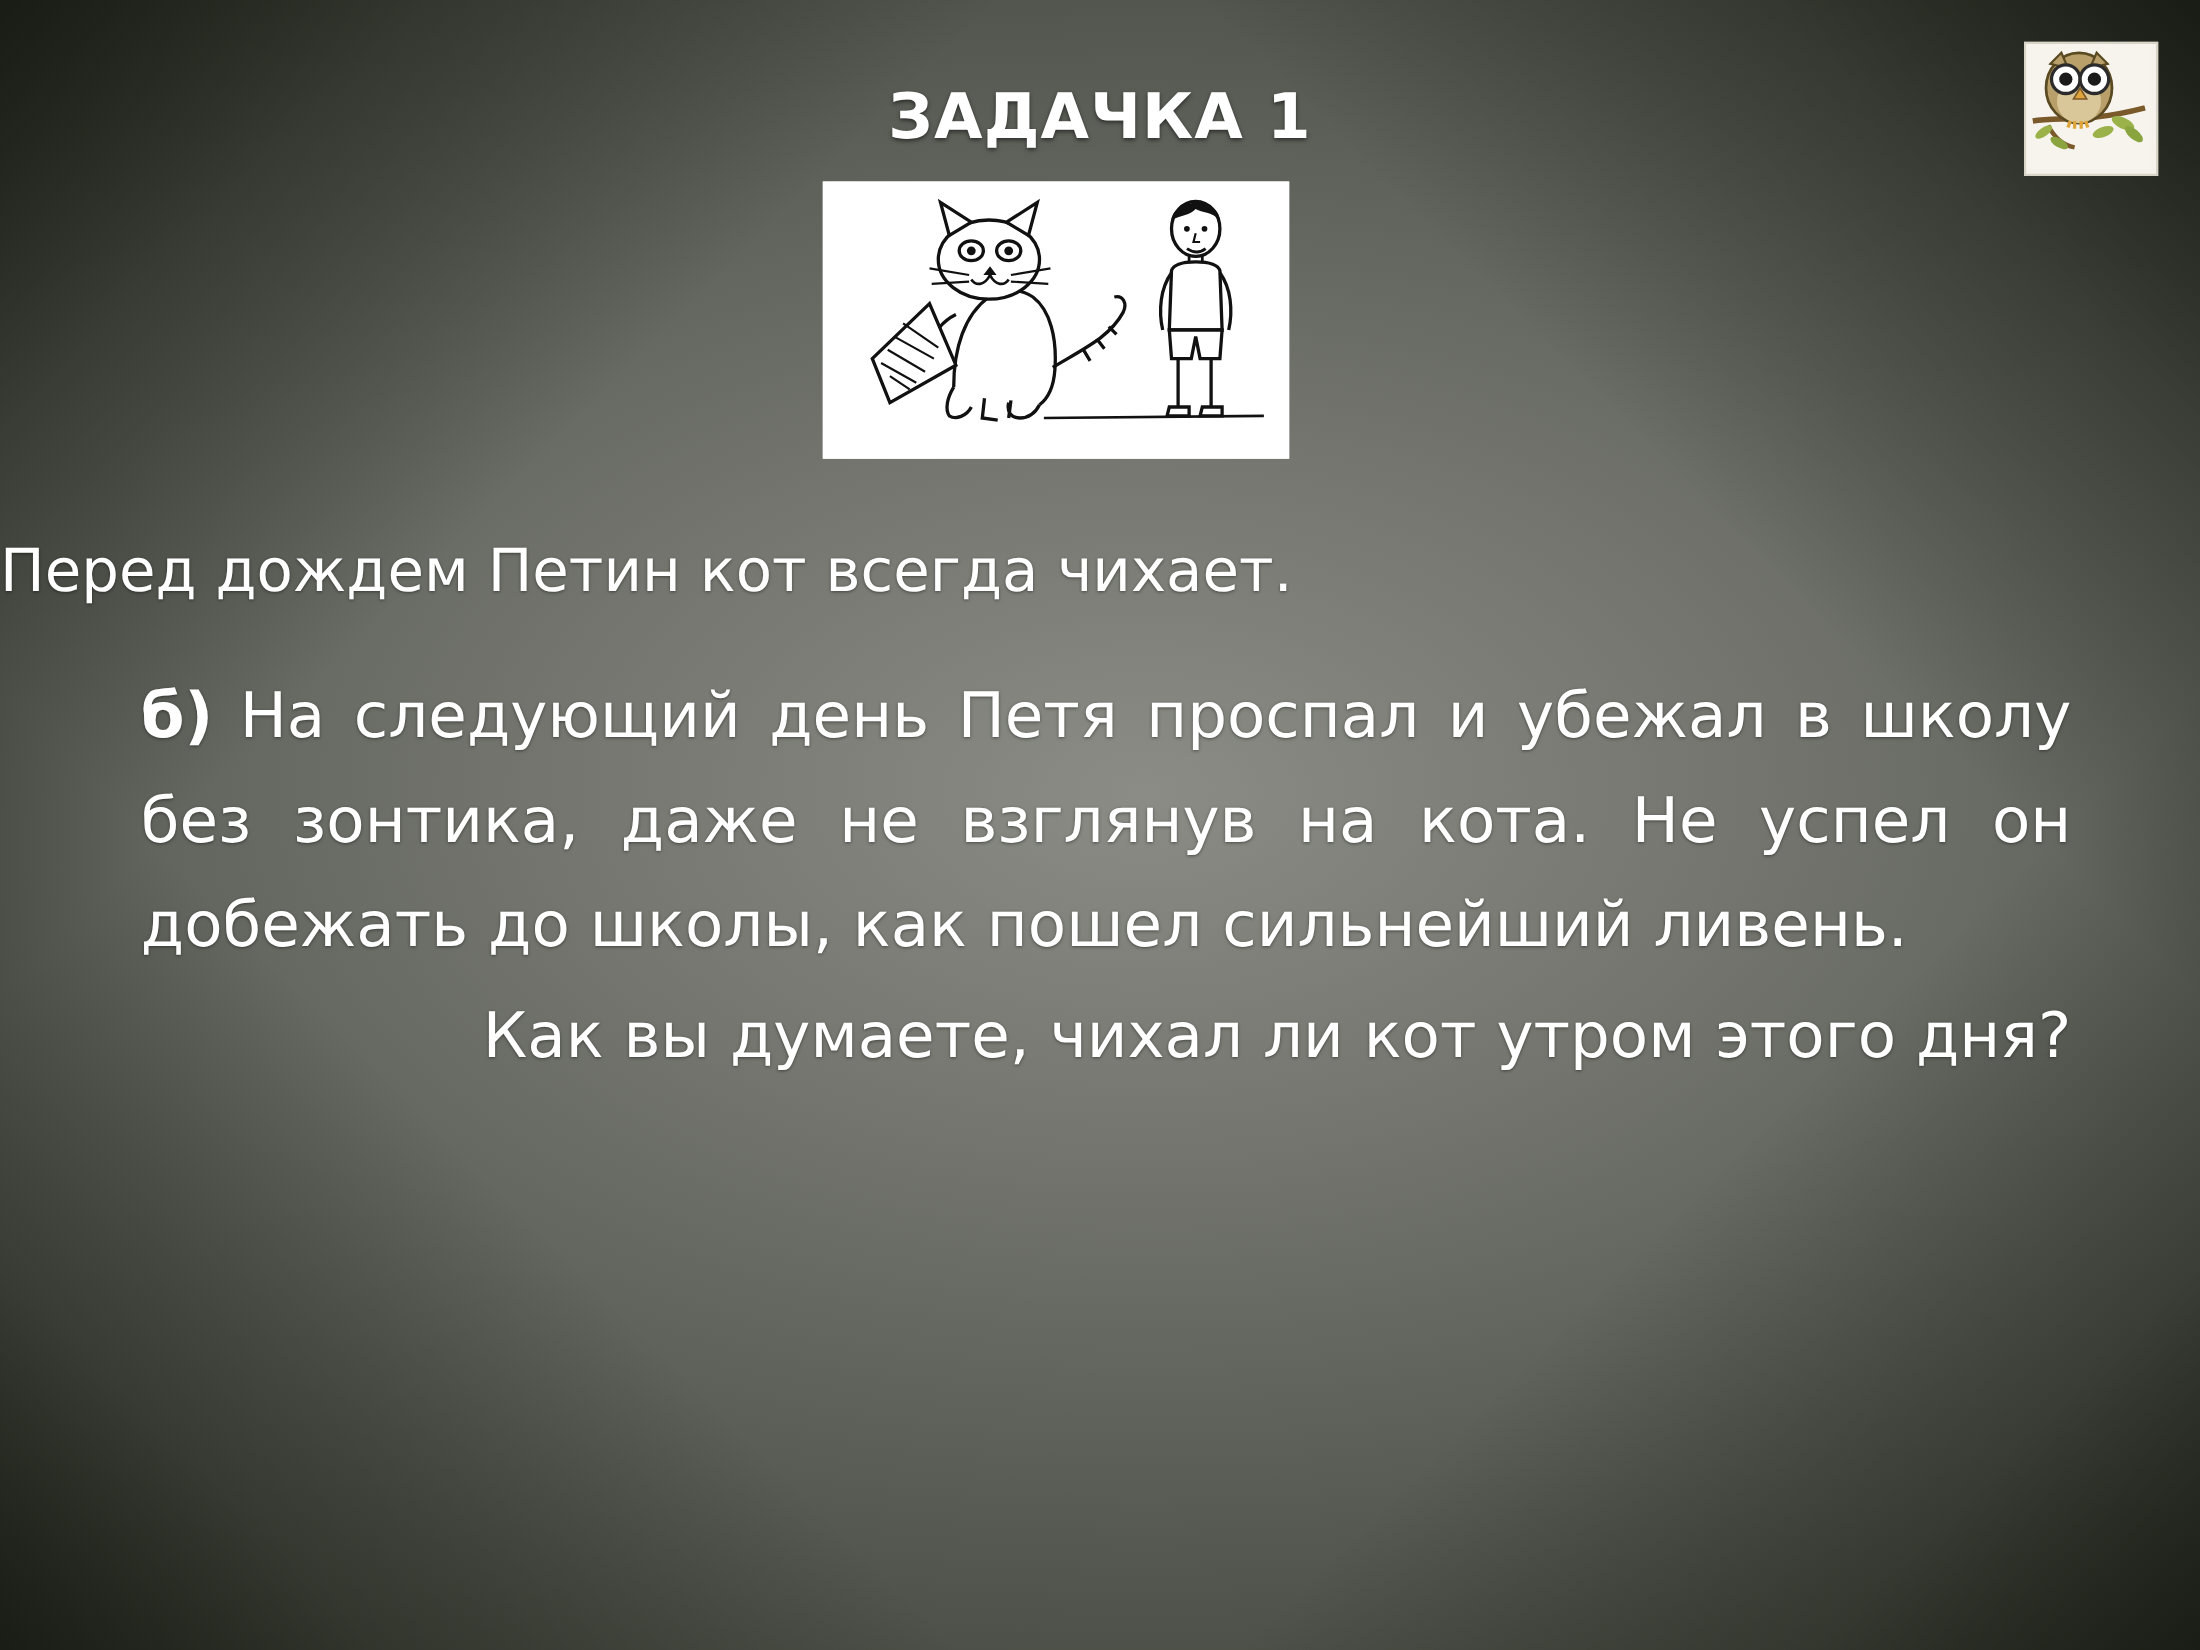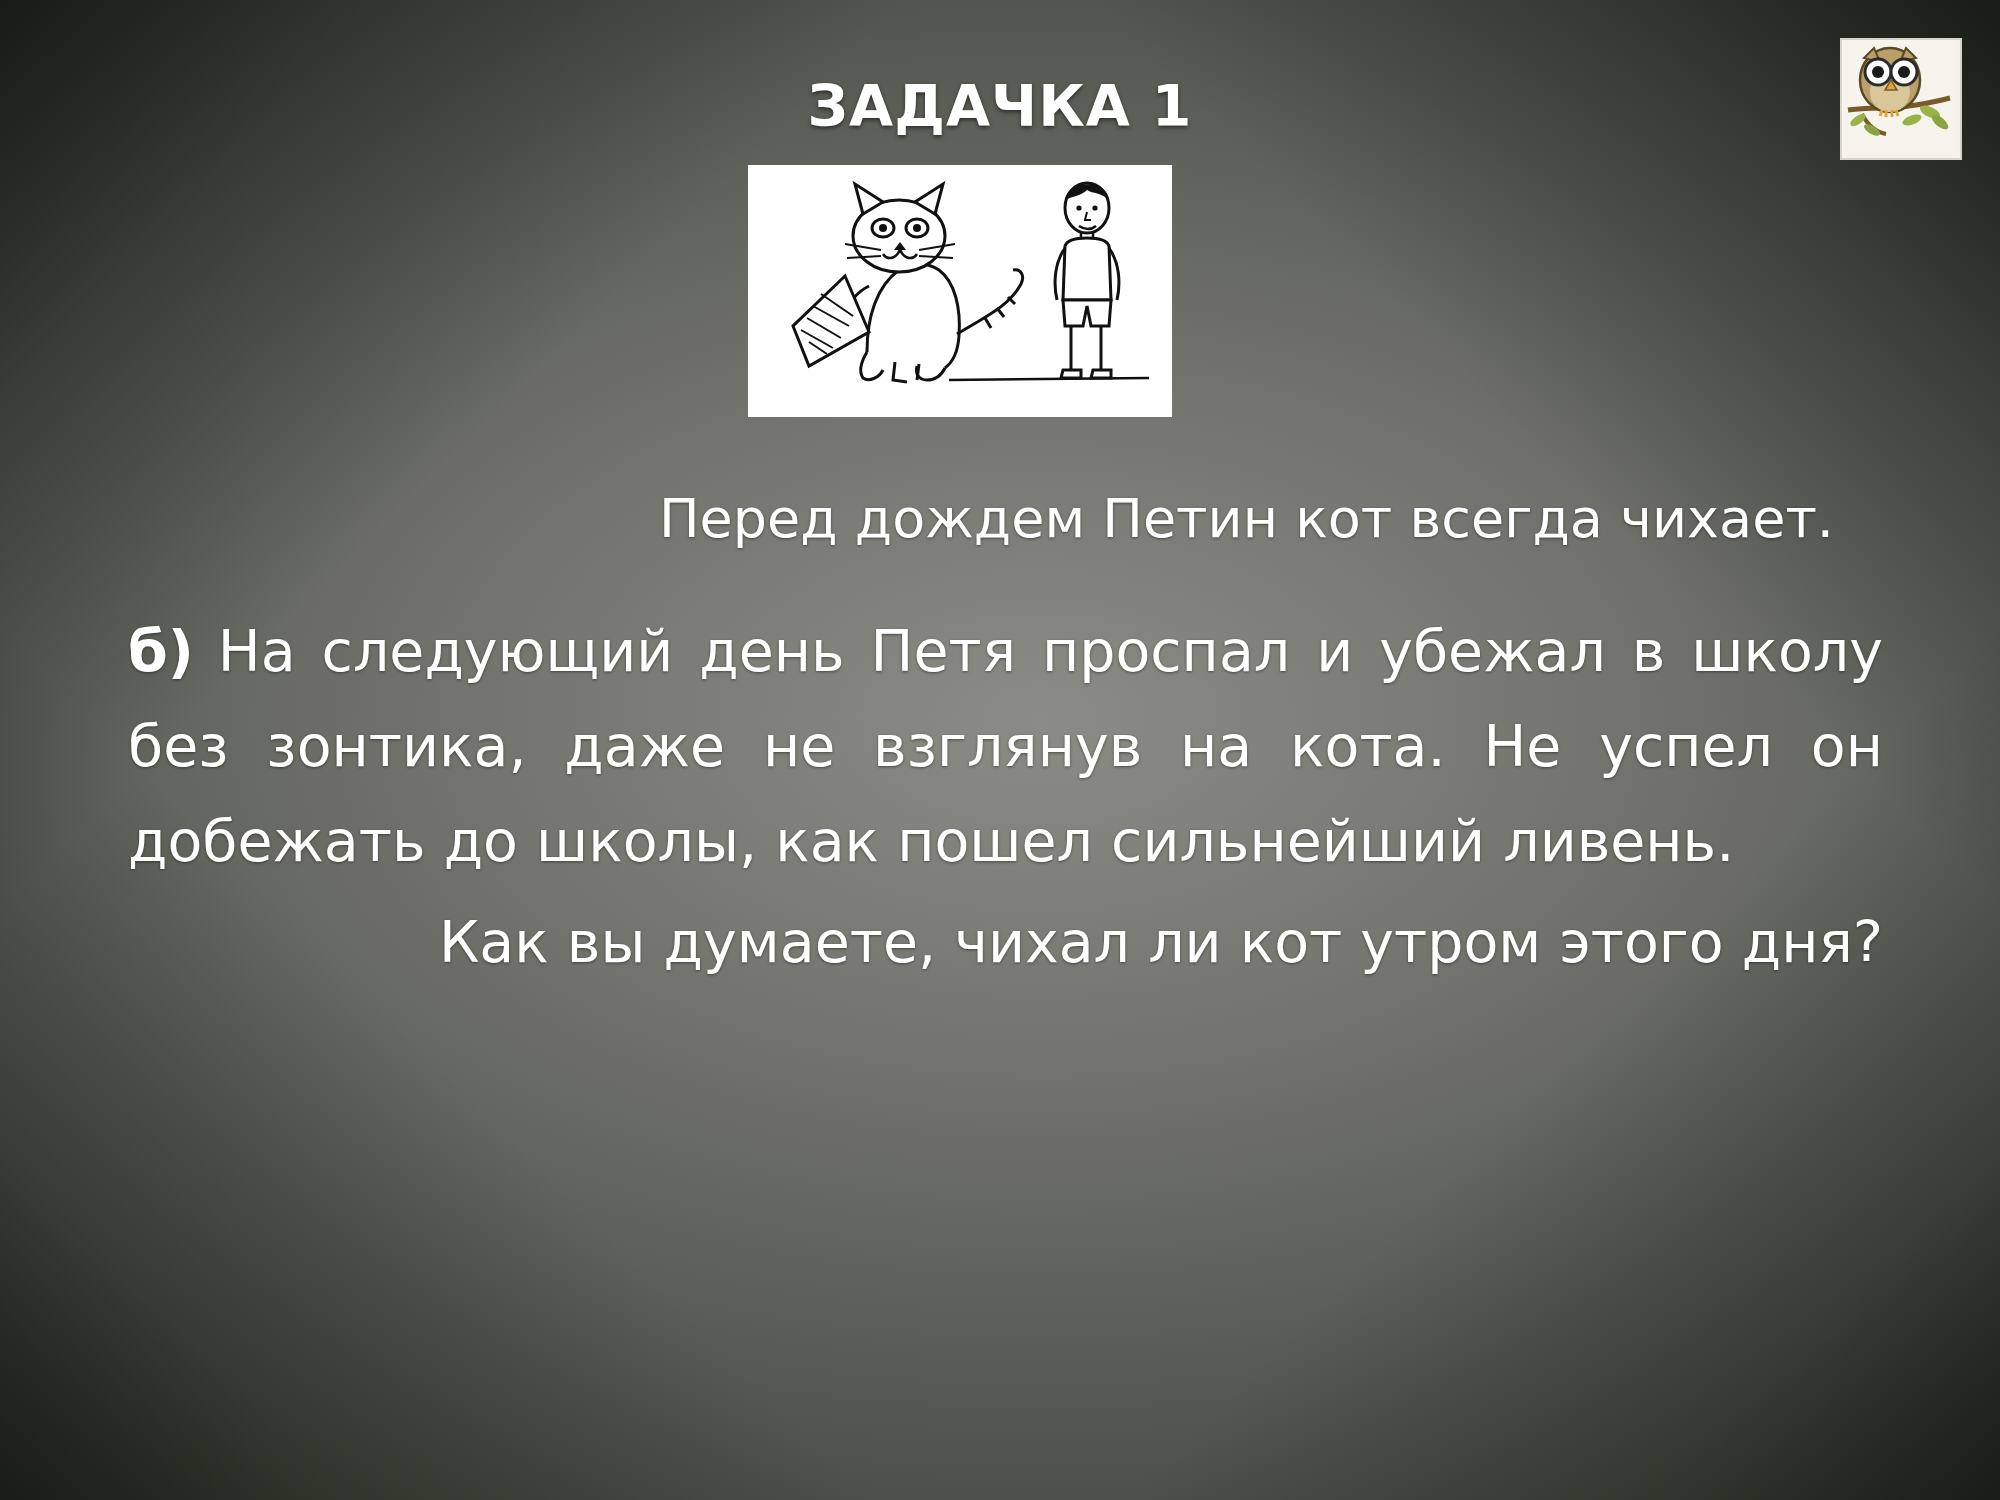--- a/index.html
+++ b/index.html
@@ -70,27 +70,26 @@
     background: #ffffff;
     border: 1px solid #ffffff;
     z-index: 3;
   }
 
   .line-1 {
     position: absolute;
     top: 487px;
     left: 0;
     width: 1822px;
-    text-align: right;
+    text-align: left;
     font-size: 54px;
     line-height: 64px;
     color: #ffffff;
     z-index: 3;
     text-shadow: 0 1px 3px rgba(0,0,0,0.45);
-    margin-left: 12px;
   }
 
   .body-block {
     position: absolute;
     top: 604px;
     left: 128px;
     width: 1755px;
     z-index: 3;
     font-size: 57px;
     line-height: 95px;

